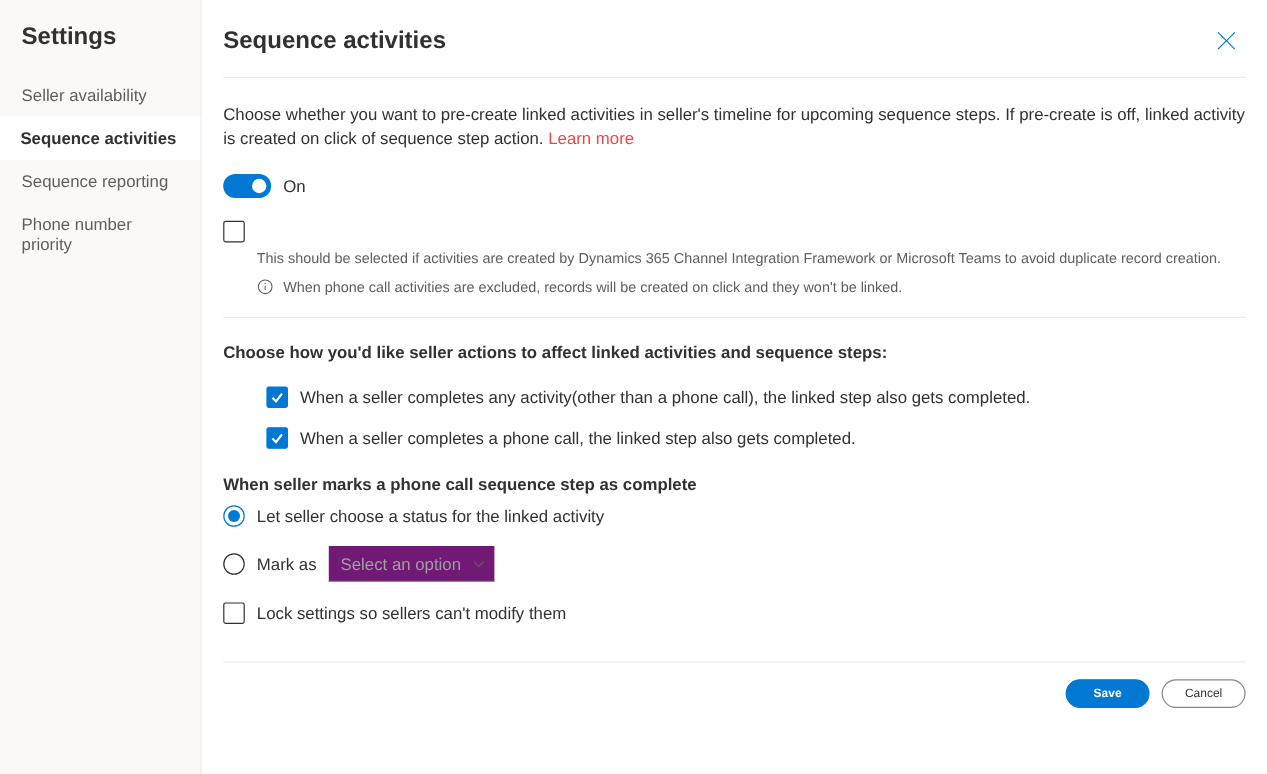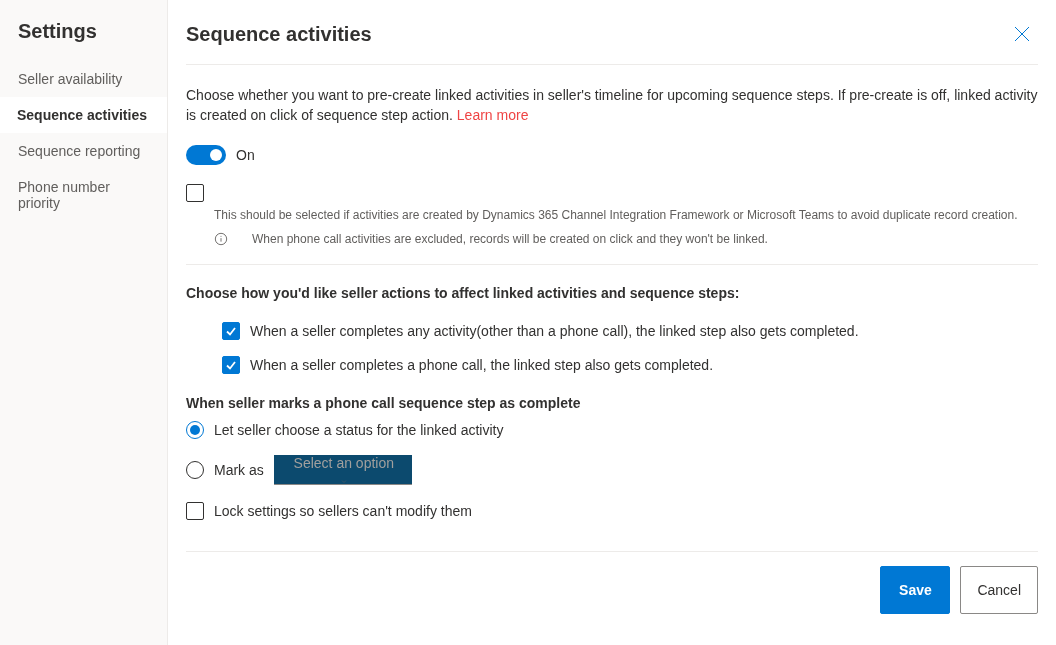--- a/index.html
+++ b/index.html
@@ -138,21 +138,21 @@
   .sublabel {
     font-size: 12px;
     color: #605e5c;
     margin-left: 28px;
     line-height: 18px;
     margin-bottom: 8px;
   }
   .info-row {
     display: flex;
     align-items: center;
-    gap: 24px;
+    gap: 8px;
     margin-left: 28px;
     font-size: 12px;
     color: #605e5c;
     margin-bottom: 18px;
   }
   .info-icon {
     width: 14px; height: 14px;
     flex-shrink: 0;
   }
 
@@ -185,42 +185,41 @@
 
   
   .select {
     display: inline-flex;
     align-items: center;
     justify-content: space-between;
     height: 30px;
     min-width: 138px;
     padding: 0 8px 0 10px;
     border-bottom: 1px solid #8a8886;
-    background: #0c4a6e;
+    background: #701a75;
     color: #a19f9d;
     cursor: pointer;
     gap: 8px;
-    flex-direction: column;
   }
 
   
   .footer {
     border-top: 1px solid #edebe9;
     padding: 14px 0 18px 0;
     margin-top: 30px;
     display: flex;
     justify-content: flex-end;
     gap: 10px;
   }
   .btn {
     min-width: 70px;
-    height: 48px;
+    height: 24px;
     padding: 0 16px;
-    font-size: 14px;
-    border-radius: 2px;
+    font-size: 10px;
+    border-radius: 12px;
     cursor: pointer;
     display: flex; align-items: center; justify-content: center;
   }
   .btn-primary {
     background: #0078d4;
     color: #fff;
     border: 1px solid #0078d4;
     font-weight: 600;
   }
   .btn-secondary {

